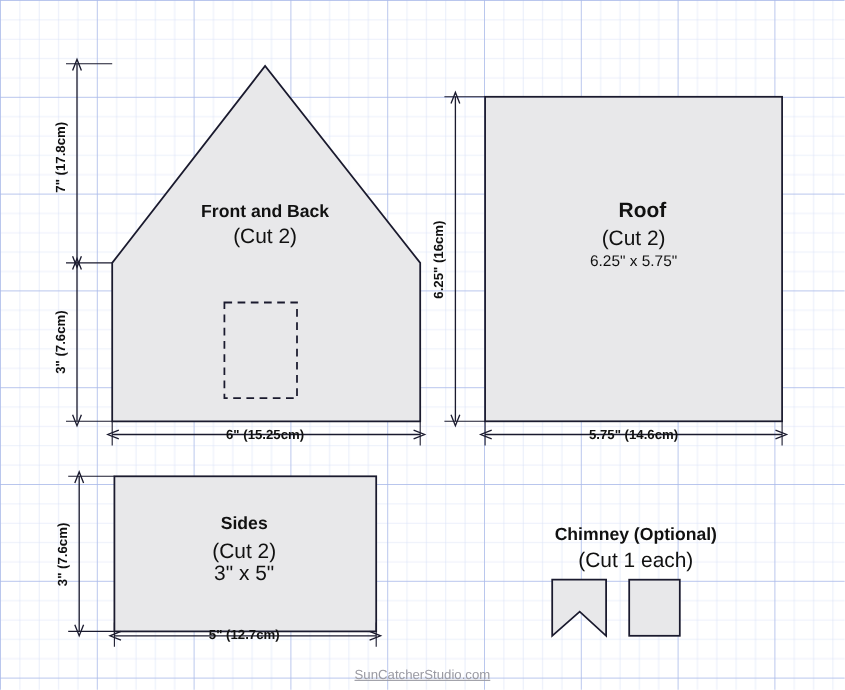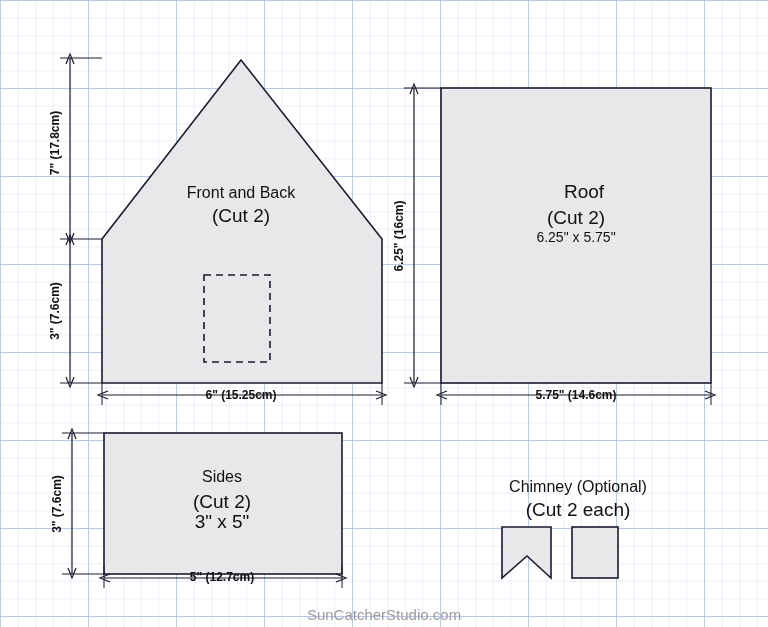--- a/index.html
+++ b/index.html
@@ -36,38 +36,39 @@
     color: #111111;
     white-space: nowrap;
     line-height: 1.15;
   }
   .lbl.center {
     transform: translateX(-50%);
     text-align: center;
   }
   .title {
     font-size: 16px;
-    font-weight: normal;
+    font-weight: bold;
   }
   .sub {
     font-size: 19px;
   }
   .dim {
     font-size: 12px;
     font-weight: bold;
     color: #111111;
   }
   .vert {
     transform-origin: 50% 50%;
   }
   .watermark {
     position: absolute;
-    font-size: 15px;
+    font-size: 12px;
     color: #9a9aa2;
     transform: translateX(-50%);
+    text-decoration: underline;
   }
 </style>
 </head>
 <body>
 
 <div id="stage">
 
   <svg id="grid" viewBox="0 0 768 627" xmlns="http://www.w3.org/2000/svg">
     <defs>
       <pattern id="minor" width="17.6" height="17.6" patternUnits="userSpaceOnUse">
@@ -148,21 +149,21 @@
 
   <div class="lbl title center" style="left:584px; top:181px; font-size:19px;">Roof</div>
   <div class="lbl sub center" style="left:576px; top:207px;">(Cut 2)</div>
   <div class="lbl sub center" style="left:576px; top:229px; font-size:14px;">6.25" x 5.75"</div>
 
   <div class="lbl title center" style="left:222px; top:468px;">Sides</div>
   <div class="lbl sub center" style="left:222px; top:491px;">(Cut 2)</div>
   <div class="lbl sub center" style="left:222px; top:511px;">3" x 5"</div>
 
   <div class="lbl title center" style="left:578px; top:478px;">Chimney (Optional)</div>
-  <div class="lbl sub center" style="left:578px; top:499px;">(Cut 2 each)</div>
+  <div class="lbl sub center" style="left:578px; top:499px;">(Cut 1 each)</div>
 
   <div class="lbl dim vert" style="left:56px; top:143px; transform:translate(-50%,-50%) rotate(-90deg);">7" (17.8cm)</div>
   <div class="lbl dim vert" style="left:56px; top:311px; transform:translate(-50%,-50%) rotate(-90deg);">3" (7.6cm)</div>
   <div class="lbl dim center" style="left:241px; top:389px;">6" (15.25cm)</div>
 
   <div class="lbl dim vert" style="left:400px; top:236px; transform:translate(-50%,-50%) rotate(-90deg);">6.25" (16cm)</div>
   <div class="lbl dim center" style="left:576px; top:389px;">5.75" (14.6cm)</div>
 
   <div class="lbl dim vert" style="left:58px; top:504px; transform:translate(-50%,-50%) rotate(-90deg);">3" (7.6cm)</div>
   <div class="lbl dim center" style="left:222px; top:571px;">5" (12.7cm)</div>

